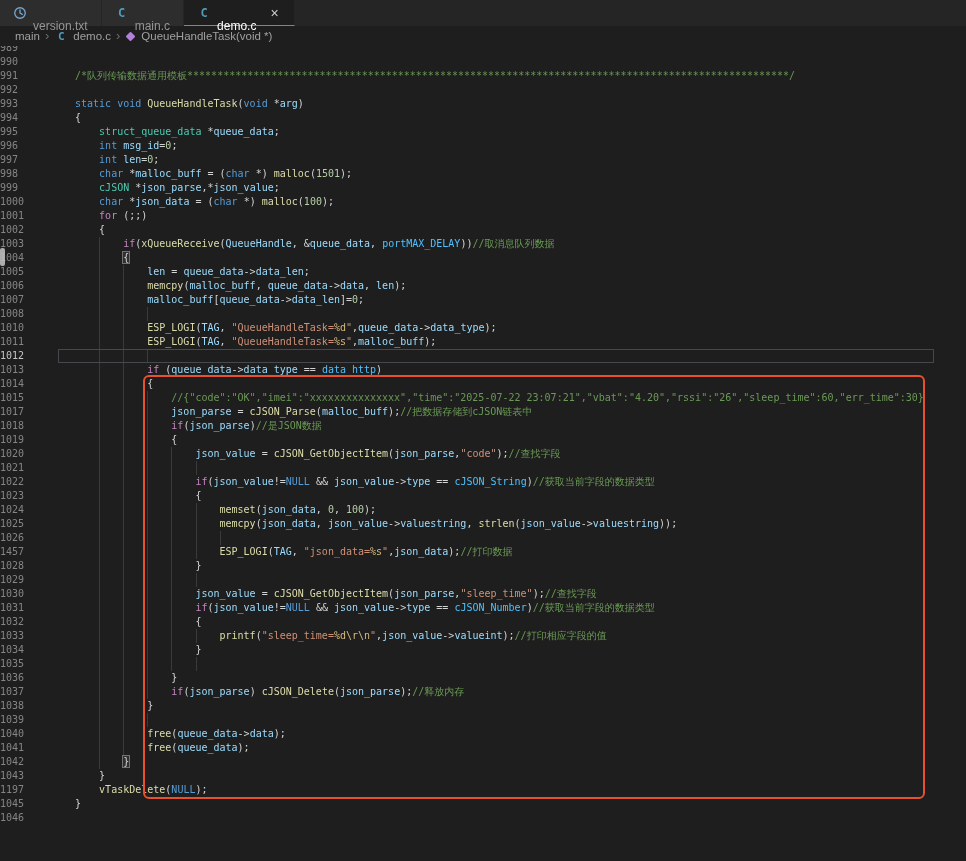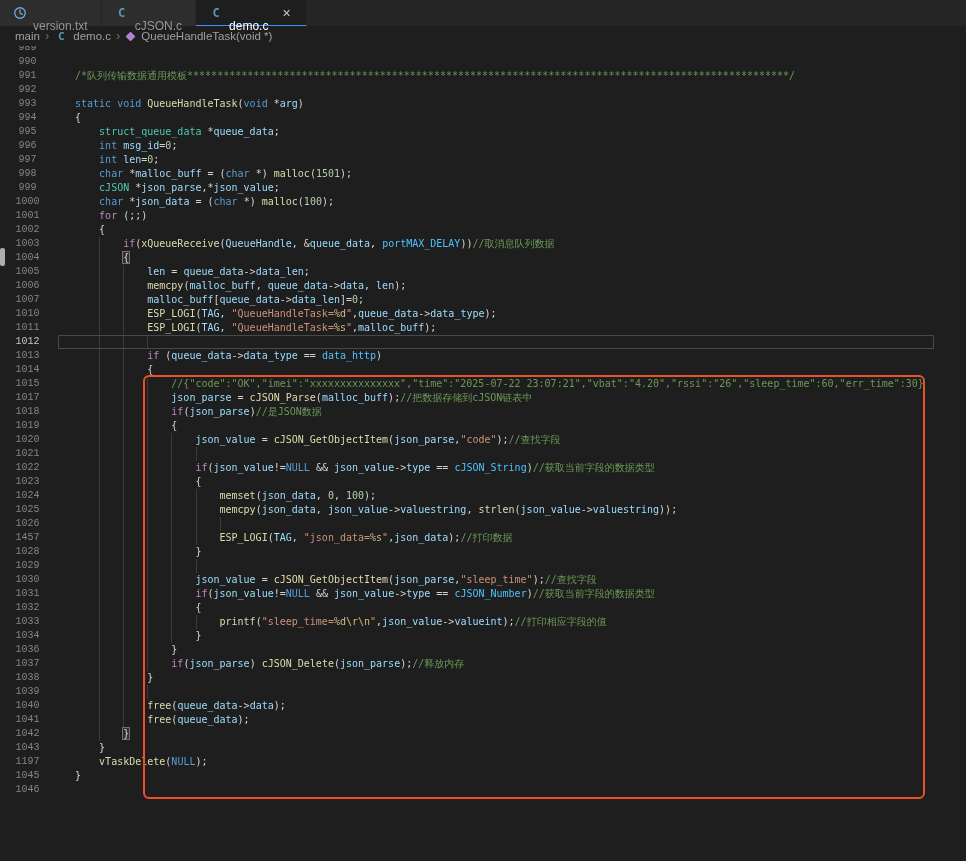--- a/index.html
+++ b/index.html
@@ -33,21 +33,21 @@
     display:inline-block; border-radius:1px; margin:0 2px;
   }
   
   .editor { position:relative; width:966px; height:815px; overflow:hidden; background:#1e1e1e; }
   #lines {
     margin-top:-5px;
     font-family:"DejaVu Sans Mono","Liberation Mono", monospace;
     font-size:10px; line-height:14px;
   }
   .row { position:relative; display:flex; height:14px; }
-  .ln { flex:none; width:55px; text-align:center; color:#858585; user-select:none;font-family:Liberation Mono, monospace; }
+  .ln { flex:none; width:55px; text-align:left; color:#858585; user-select:none; }
   .ln.cur-num { color:#c6c6c6; }
   .code { position:relative; flex:1; margin-left:20px; color:#d4d4d4; white-space:pre; }
   .guide { position:absolute; top:0; bottom:0; width:1px; background:#3a3a3a; }
   .tk-b { box-shadow:0 0 0 1px rgba(160,160,160,0.65); background:rgba(90,90,90,0.30); }
   .curline {
     position:absolute; left:58px; right:32px; top:0; bottom:0;
     border:1px solid #45484c; pointer-events:none;
   }
   .annotation {
     position:absolute; left:143px; width:782px;
@@ -68,21 +68,21 @@
       <span class="ticon">
         <svg width="14" height="14" viewBox="0 0 16 16">
           <circle cx="8" cy="8" r="6" fill="none" stroke="#75a7d0" stroke-width="1.5"></circle>
           <path d="M8 4.5V8l2.6 1.6" fill="none" stroke="#75a7d0" stroke-width="1.5" stroke-linecap="round"></path>
         </svg>
       </span>
       <span class="tab-label">version.txt</span>
     </div>
     <div class="tab">
       <span class="ticon c-letter">C</span>
-      <span class="tab-label">cJSON.c</span>
+      <span class="tab-label">main.c</span>
     </div>
     <div class="tab active">
       <span class="ticon c-letter">C</span>
       <span class="tab-label">demo.c</span>
       <span class="tab-close">×</span>
     </div>
   </div>
 
   <div class="breadcrumb">
     <span class="bc-item">main</span>
@@ -166,20 +166,24 @@
         </div>
         <div class="row">
           <div class="ln">1006</div>
           <div class="code"><span class="guide" style="left: 24.1px;"></span><span class="guide" style="left: 48.2px;"></span><span class="tk-p" style="color: rgb(212, 212, 212);">            </span><span class="tk-f" style="color: rgb(220, 220, 170);">memcpy</span><span class="tk-p" style="color: rgb(212, 212, 212);">(</span><span class="tk-v" style="color: rgb(156, 220, 254);">malloc_buff</span><span class="tk-p" style="color: rgb(212, 212, 212);">, </span><span class="tk-v" style="color: rgb(156, 220, 254);">queue_data</span><span class="tk-p" style="color: rgb(212, 212, 212);">-&gt;</span><span class="tk-v" style="color: rgb(156, 220, 254);">data</span><span class="tk-p" style="color: rgb(212, 212, 212);">, </span><span class="tk-v" style="color: rgb(156, 220, 254);">len</span><span class="tk-p" style="color: rgb(212, 212, 212);">);</span></div>
         </div>
         <div class="row">
           <div class="ln">1007</div>
           <div class="code"><span class="guide" style="left: 24.1px;"></span><span class="guide" style="left: 48.2px;"></span><span class="tk-p" style="color: rgb(212, 212, 212);">            </span><span class="tk-v" style="color: rgb(156, 220, 254);">malloc_buff</span><span class="tk-p" style="color: rgb(212, 212, 212);">[</span><span class="tk-v" style="color: rgb(156, 220, 254);">queue_data</span><span class="tk-p" style="color: rgb(212, 212, 212);">-&gt;</span><span class="tk-v" style="color: rgb(156, 220, 254);">data_len</span><span class="tk-p" style="color: rgb(212, 212, 212);">]=</span><span class="tk-n" style="color: rgb(181, 206, 168);">0</span><span class="tk-p" style="color: rgb(212, 212, 212);">;</span></div>
         </div>
         <div class="row">
+          <div class="ln">1008</div>
+          <div class="code"><span class="guide" style="left: 24.1px;"></span><span class="guide" style="left: 48.2px;"></span><span class="guide" style="left: 72.3px;"></span></div>
+        </div>
+        <div class="row">
           <div class="ln">1010</div>
           <div class="code"><span class="guide" style="left: 24.1px;"></span><span class="guide" style="left: 48.2px;"></span><span class="tk-p" style="color: rgb(212, 212, 212);">            </span><span class="tk-f" style="color: rgb(220, 220, 170);">ESP_LOGI</span><span class="tk-p" style="color: rgb(212, 212, 212);">(</span><span class="tk-v" style="color: rgb(156, 220, 254);">TAG</span><span class="tk-p" style="color: rgb(212, 212, 212);">, </span><span class="tk-s" style="color: rgb(206, 145, 120);">"QueueHandleTask=</span><span class="tk-e" style="color: rgb(215, 186, 125);">%d</span><span class="tk-s" style="color: rgb(206, 145, 120);">"</span><span class="tk-p" style="color: rgb(212, 212, 212);">,</span><span class="tk-v" style="color: rgb(156, 220, 254);">queue_data</span><span class="tk-p" style="color: rgb(212, 212, 212);">-&gt;</span><span class="tk-v" style="color: rgb(156, 220, 254);">data_type</span><span class="tk-p" style="color: rgb(212, 212, 212);">);</span></div>
         </div>
         <div class="row">
           <div class="ln">1011</div>
           <div class="code"><span class="guide" style="left: 24.1px;"></span><span class="guide" style="left: 48.2px;"></span><span class="tk-p" style="color: rgb(212, 212, 212);">            </span><span class="tk-f" style="color: rgb(220, 220, 170);">ESP_LOGI</span><span class="tk-p" style="color: rgb(212, 212, 212);">(</span><span class="tk-v" style="color: rgb(156, 220, 254);">TAG</span><span class="tk-p" style="color: rgb(212, 212, 212);">, </span><span class="tk-s" style="color: rgb(206, 145, 120);">"QueueHandleTask=</span><span class="tk-e" style="color: rgb(215, 186, 125);">%s</span><span class="tk-s" style="color: rgb(206, 145, 120);">"</span><span class="tk-p" style="color: rgb(212, 212, 212);">,</span><span class="tk-v" style="color: rgb(156, 220, 254);">malloc_buff</span><span class="tk-p" style="color: rgb(212, 212, 212);">);</span></div>
         </div>
         <div class="row">
           <div class="ln cur-num">1012</div>
           <div class="code"><span class="guide" style="left: 24.1px;"></span><span class="guide" style="left: 48.2px;"></span><span class="guide" style="left: 72.3px;"></span></div>
@@ -261,20 +265,24 @@
           <div class="ln">1032</div>
           <div class="code"><span class="guide" style="left: 24.1px;"></span><span class="guide" style="left: 48.2px;"></span><span class="guide" style="left: 72.3px;"></span><span class="guide" style="left: 96.4px;"></span><span class="tk-p" style="color: rgb(212, 212, 212);">                    {</span></div>
         </div>
         <div class="row">
           <div class="ln">1033</div>
           <div class="code"><span class="guide" style="left: 24.1px;"></span><span class="guide" style="left: 48.2px;"></span><span class="guide" style="left: 72.3px;"></span><span class="guide" style="left: 96.4px;"></span><span class="guide" style="left: 120.5px;"></span><span class="tk-p" style="color: rgb(212, 212, 212);">                        </span><span class="tk-f" style="color: rgb(220, 220, 170);">printf</span><span class="tk-p" style="color: rgb(212, 212, 212);">(</span><span class="tk-s" style="color: rgb(206, 145, 120);">"sleep_time=</span><span class="tk-e" style="color: rgb(215, 186, 125);">%d</span><span class="tk-e" style="color: rgb(215, 186, 125);">\r\n</span><span class="tk-s" style="color: rgb(206, 145, 120);">"</span><span class="tk-p" style="color: rgb(212, 212, 212);">,</span><span class="tk-v" style="color: rgb(156, 220, 254);">json_value</span><span class="tk-p" style="color: rgb(212, 212, 212);">-&gt;</span><span class="tk-v" style="color: rgb(156, 220, 254);">valueint</span><span class="tk-p" style="color: rgb(212, 212, 212);">);</span><span class="tk-m" style="color: rgb(106, 153, 85);">//打印相应字段的值</span></div>
         </div>
         <div class="row">
           <div class="ln">1034</div>
           <div class="code"><span class="guide" style="left: 24.1px;"></span><span class="guide" style="left: 48.2px;"></span><span class="guide" style="left: 72.3px;"></span><span class="guide" style="left: 96.4px;"></span><span class="tk-p" style="color: rgb(212, 212, 212);">                    }</span></div>
+        </div>
+        <div class="row">
+          <div class="ln">1035</div>
+          <div class="code"><span class="guide" style="left: 24.1px;"></span><span class="guide" style="left: 48.2px;"></span><span class="guide" style="left: 72.3px;"></span><span class="guide" style="left: 96.4px;"></span><span class="guide" style="left: 120.5px;"></span></div>
         </div>
         <div class="row">
           <div class="ln">1036</div>
           <div class="code"><span class="guide" style="left: 24.1px;"></span><span class="guide" style="left: 48.2px;"></span><span class="guide" style="left: 72.3px;"></span><span class="tk-p" style="color: rgb(212, 212, 212);">                }</span></div>
         </div>
         <div class="row">
           <div class="ln">1037</div>
           <div class="code"><span class="guide" style="left: 24.1px;"></span><span class="guide" style="left: 48.2px;"></span><span class="guide" style="left: 72.3px;"></span><span class="tk-p" style="color: rgb(212, 212, 212);">                </span><span class="tk-c" style="color: rgb(197, 134, 192);">if</span><span class="tk-p" style="color: rgb(212, 212, 212);">(</span><span class="tk-v" style="color: rgb(156, 220, 254);">json_parse</span><span class="tk-p" style="color: rgb(212, 212, 212);">) </span><span class="tk-f" style="color: rgb(220, 220, 170);">cJSON_Delete</span><span class="tk-p" style="color: rgb(212, 212, 212);">(</span><span class="tk-v" style="color: rgb(156, 220, 254);">json_parse</span><span class="tk-p" style="color: rgb(212, 212, 212);">);</span><span class="tk-m" style="color: rgb(106, 153, 85);">//释放内存</span></div>
         </div>
         <div class="row">

